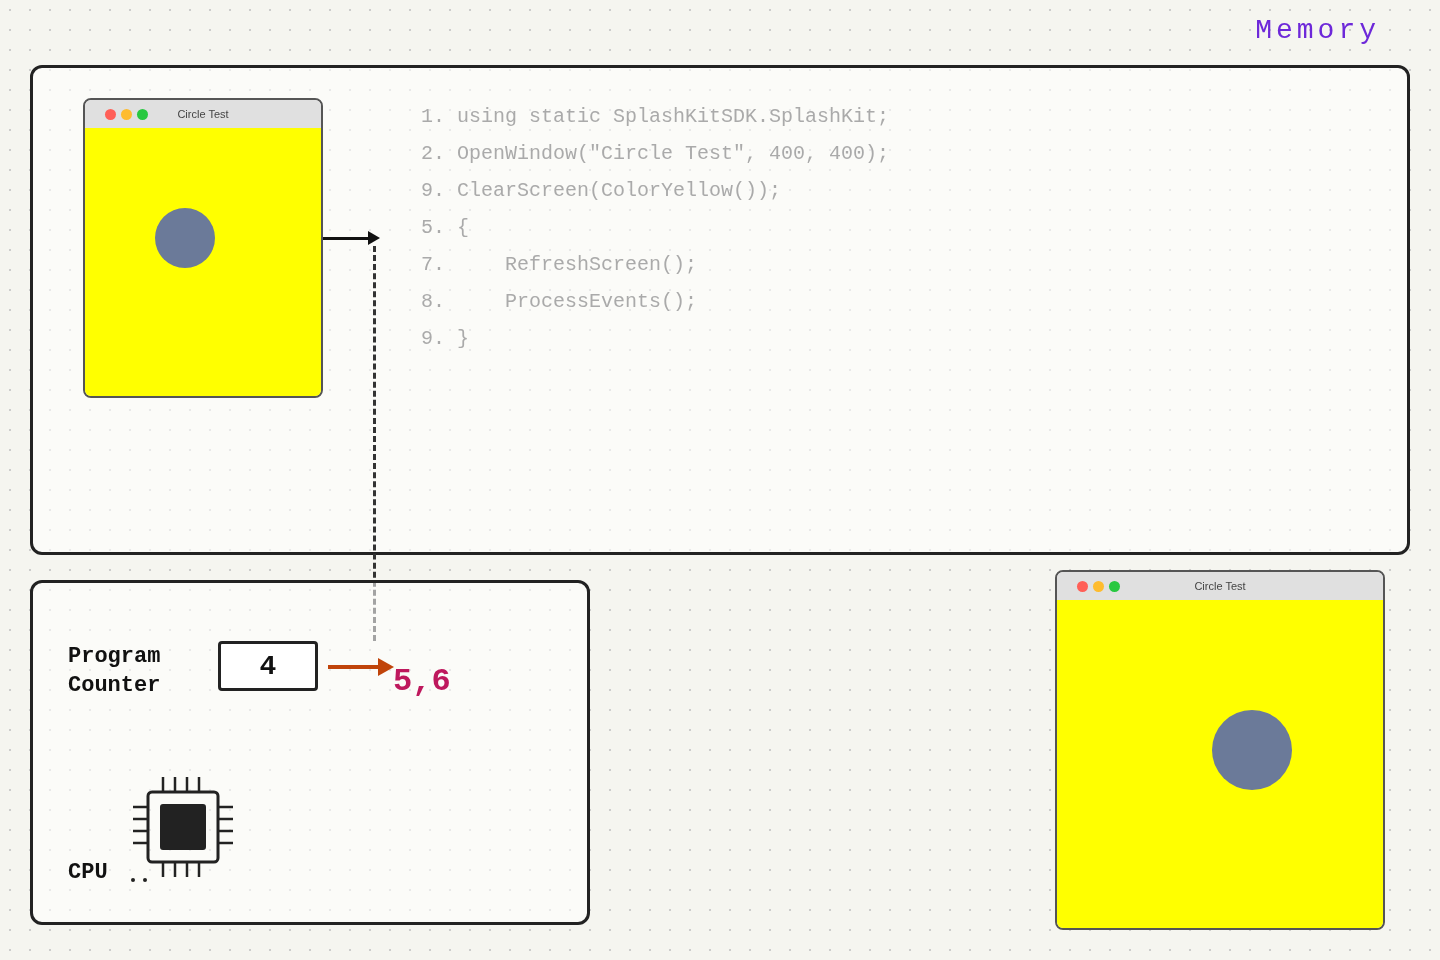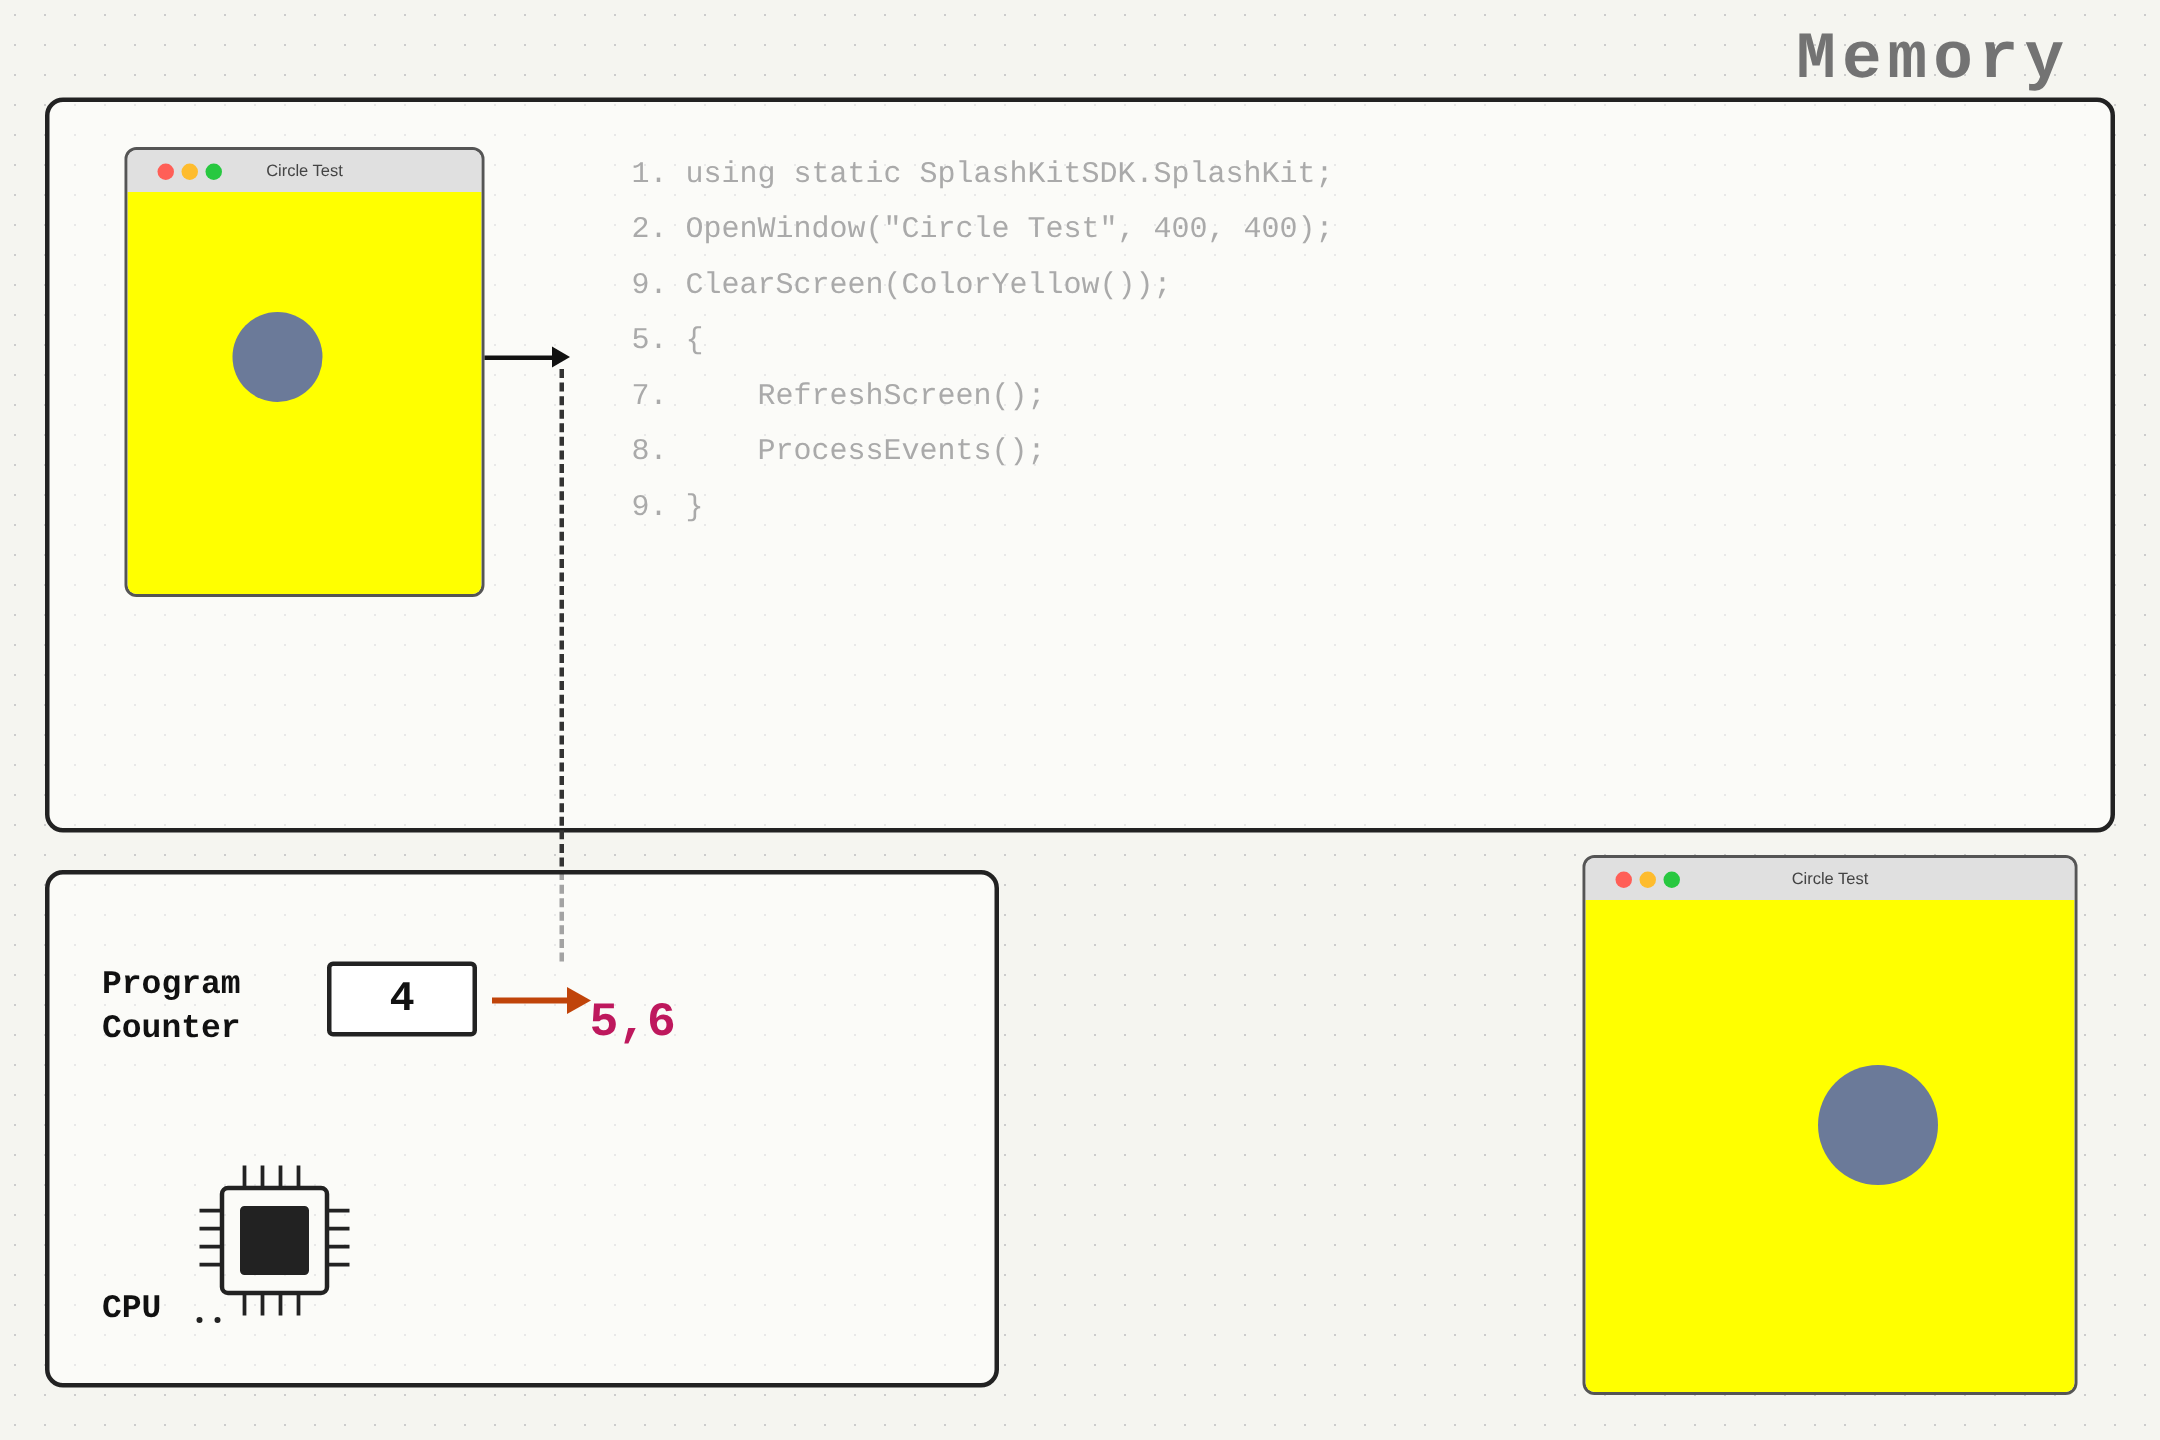--- a/index.html
+++ b/index.html
@@ -29,25 +29,25 @@
       width: 1440px;
       height: 960px;
       z-index: 1;
     }
 
     
     .memory-title {
       position: absolute;
       top: 15px;
       right: 60px;
-      font-size: 44px;
-      font-weight: bold;
+      font-size: 28px;
+      font-weight: normal;
       font-family: 'Courier New', Courier, monospace;
       letter-spacing: 4px;
-      color: #737373;
+      color: #6d28d9;
     }
 
     
     .memory-panel {
       position: absolute;
       top: 65px;
       left: 30px;
       right: 30px;
       height: 490px;
       border: 3px solid #222;
@@ -163,21 +163,21 @@
       position: absolute;
       border-radius: 50%;
       background: #6b7a99;
     }
 
     
     .cpu-panel {
       position: absolute;
       top: 580px;
       left: 30px;
-      width: 636px;
+      width: 560px;
       height: 345px;
       border: 3px solid #222;
       border-radius: 12px;
       background: rgba(255,255,255,0.55);
     }
 
     .program-counter-label {
       position: absolute;
       top: 60px;
       left: 35px;

